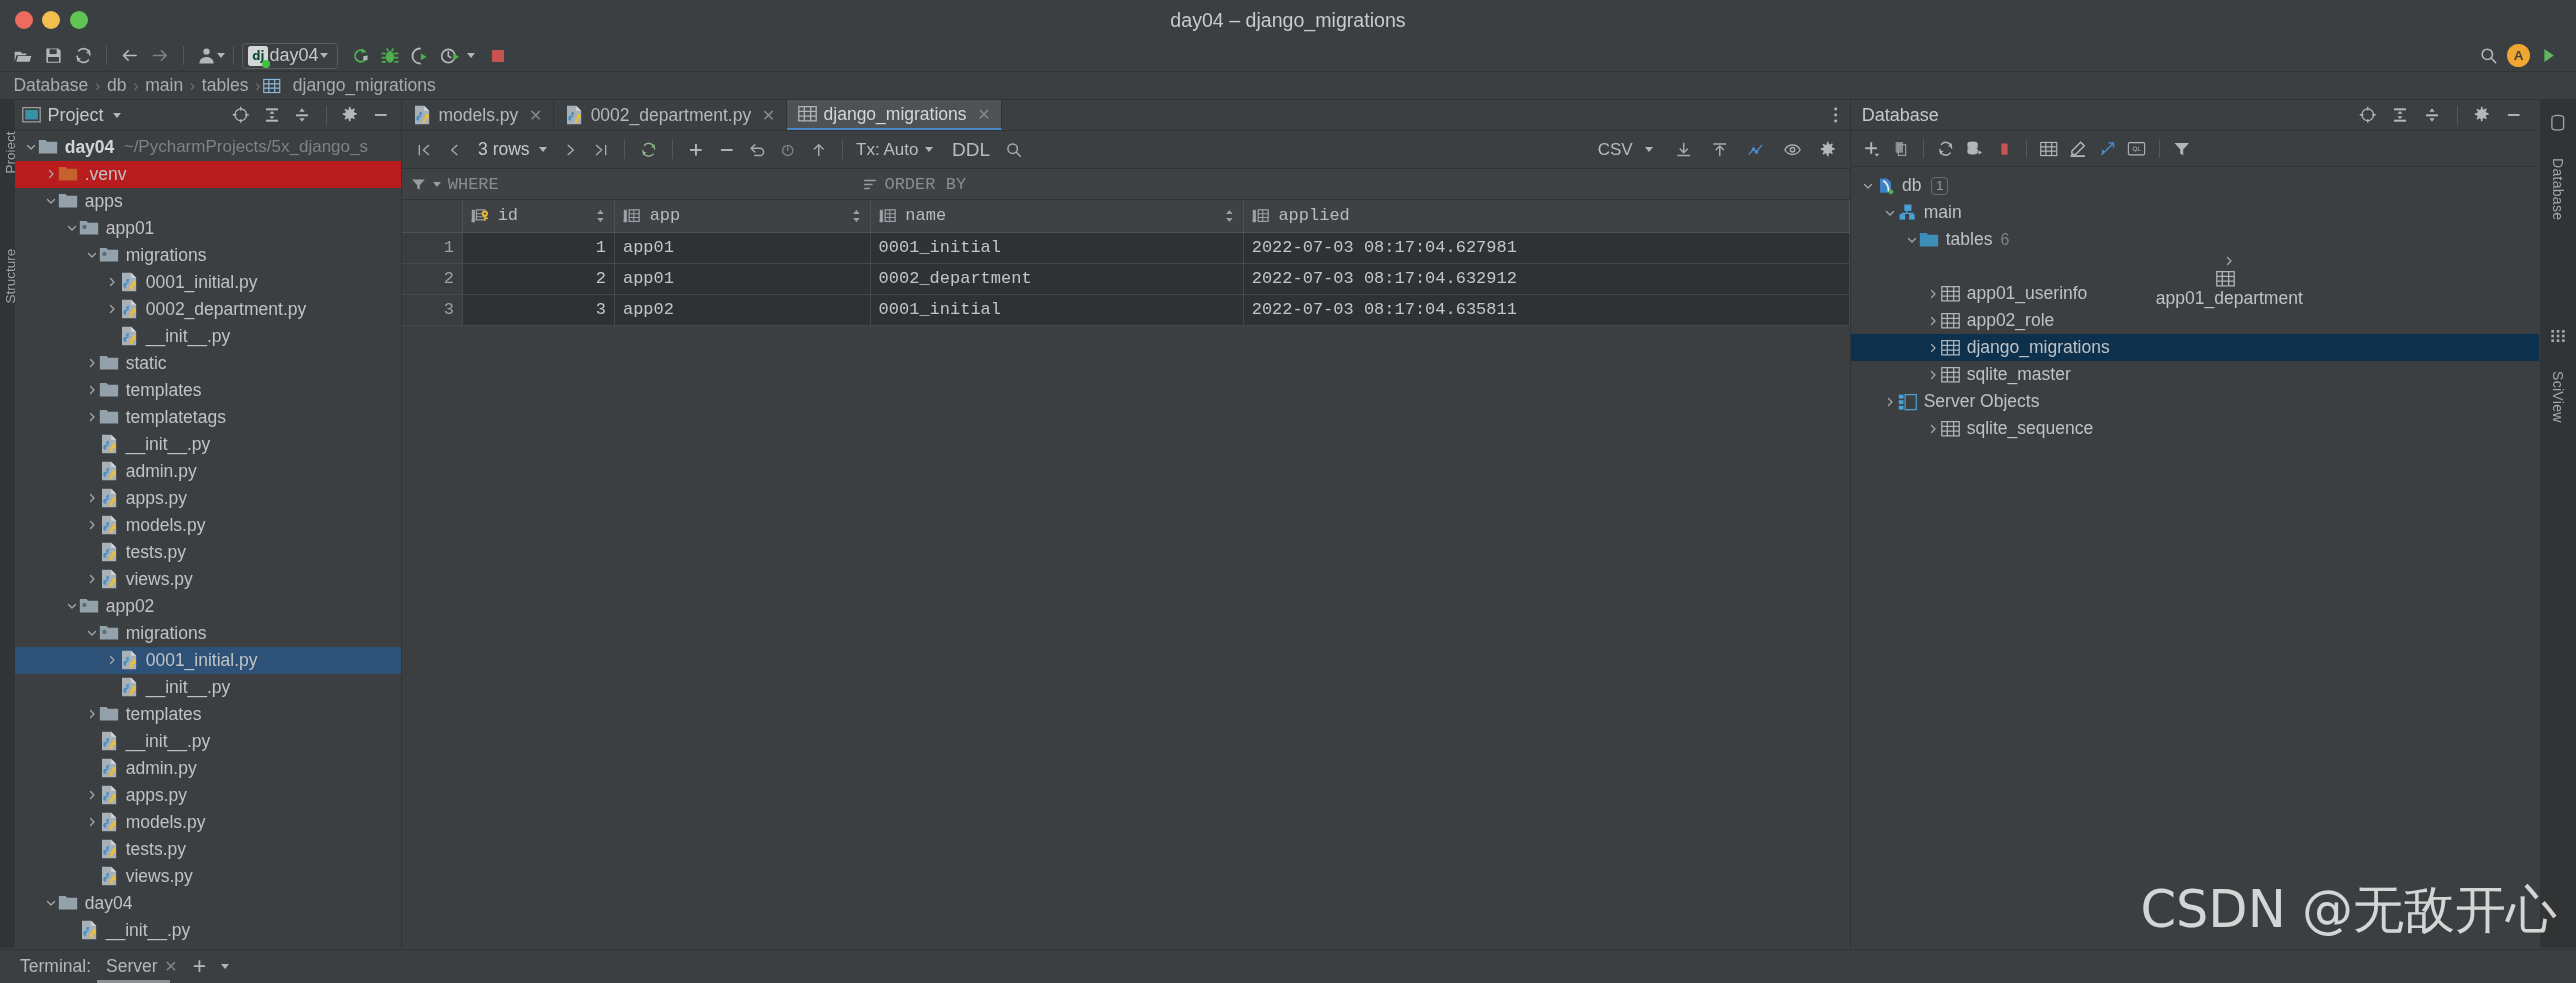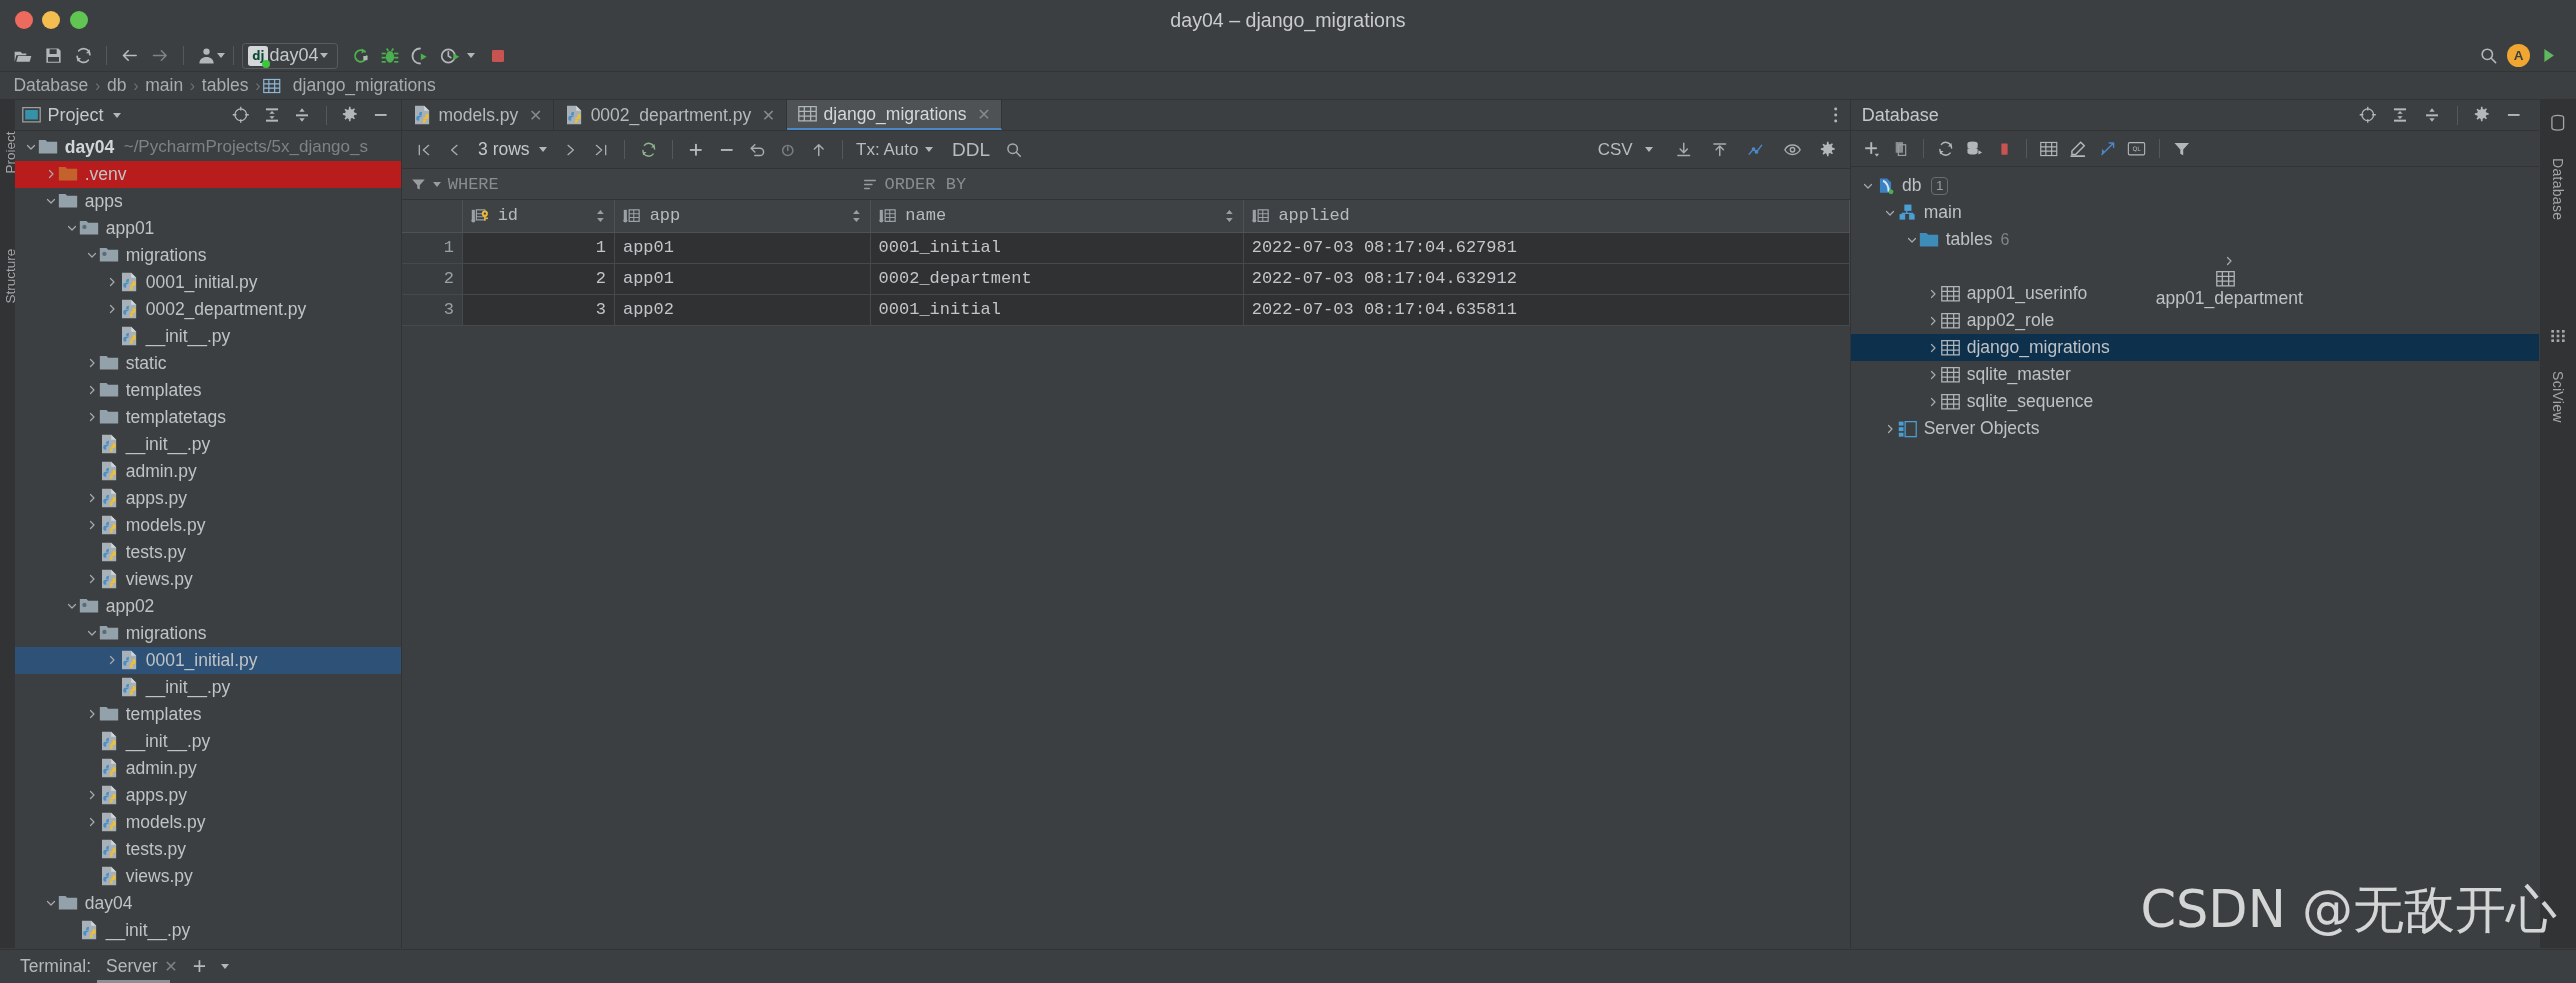--- a/index.html
+++ b/index.html
@@ -1285,49 +1285,49 @@
           </svg>
         </span>
         <span class="ticon">
           <svg width="19" height="17.5" viewBox="0 0 24 22" fill="none" stroke="#b0b5b9" stroke-width="1.6">
             <rect x="1" y="2" width="22" height="18"></rect>
             <path d="M1 8h22M1 14h22M8 2v18M16 2v18"></path>
           </svg>
         </span>
         <span>sqlite_master</span>
       </div>
-      <div class="dbnode" style="padding-left: 74px;">
-        <span class="arrow">
-          <svg viewBox="0 0 24 24" fill="none" stroke="#a8abad" stroke-width="2.4" stroke-linecap="round" stroke-linejoin="round">
-            <path d="M9 5l7 7-7 7"></path>
-          </svg>
-        </span>
-        <span class="ticon">
-          <svg width="19" height="17.5" viewBox="0 0 24 22" fill="none" stroke="#b0b5b9" stroke-width="1.6">
-            <rect x="1" y="2" width="22" height="18"></rect>
-            <path d="M1 8h22M1 14h22M8 2v18M16 2v18"></path>
-          </svg>
-        </span>
-        <span>sqlite_sequence</span>
-      </div>
       <div class="dbnode" style="padding-left: 31px;">
         <span class="arrow">
           <svg viewBox="0 0 24 24" fill="none" stroke="#a8abad" stroke-width="2.4" stroke-linecap="round" stroke-linejoin="round">
             <path d="M9 5l7 7-7 7"></path>
           </svg>
         </span>
         <span class="ticon">
           <svg width="19" height="17.5" viewBox="0 0 24 22" fill="#4a9fd4">
             <rect x="1" y="2" width="6" height="5"></rect>
             <rect x="1" y="9" width="6" height="5"></rect>
             <rect x="1" y="16" width="6" height="5"></rect>
             <rect x="9" y="2" width="14" height="19" fill="none" stroke="#4a9fd4" stroke-width="1.6"></rect>
           </svg>
         </span>
         <span>Server Objects</span>
+      </div>
+      <div class="dbnode" style="padding-left: 74px;">
+        <span class="arrow">
+          <svg viewBox="0 0 24 24" fill="none" stroke="#a8abad" stroke-width="2.4" stroke-linecap="round" stroke-linejoin="round">
+            <path d="M9 5l7 7-7 7"></path>
+          </svg>
+        </span>
+        <span class="ticon">
+          <svg width="19" height="17.5" viewBox="0 0 24 22" fill="none" stroke="#b0b5b9" stroke-width="1.6">
+            <rect x="1" y="2" width="22" height="18"></rect>
+            <path d="M1 8h22M1 14h22M8 2v18M16 2v18"></path>
+          </svg>
+        </span>
+        <span>sqlite_sequence</span>
       </div>
     </div>
 </div>
 
 <div class="rightstrip">
   <span>
     <svg width="17.5" height="17.5" viewBox="0 0 24 24" fill="none" stroke="#a4a7a9" stroke-width="1.8">
       <path d="M4 5a8 3 0 0 1 16 0M4 5v14a8 3 0 0 0 16 0V5"></path>
     </svg>
   </span>

